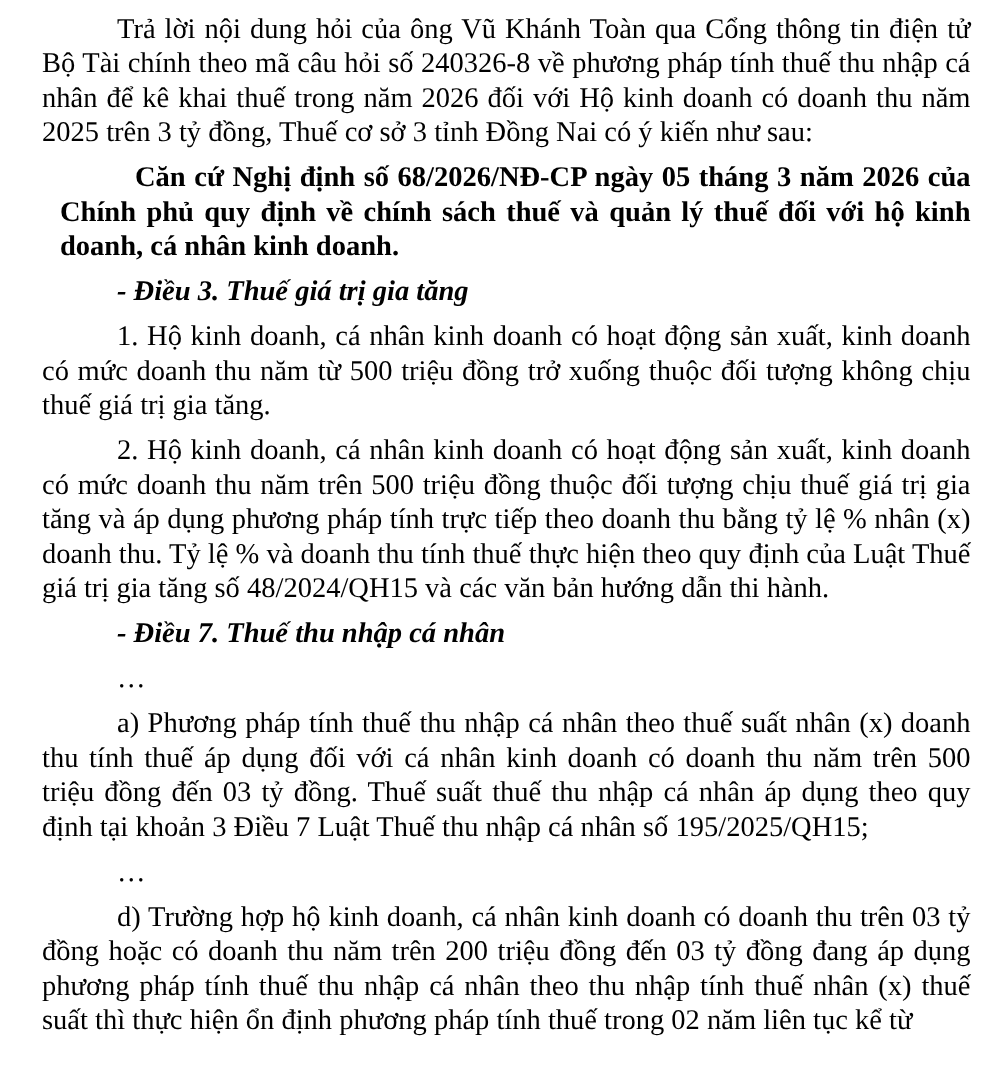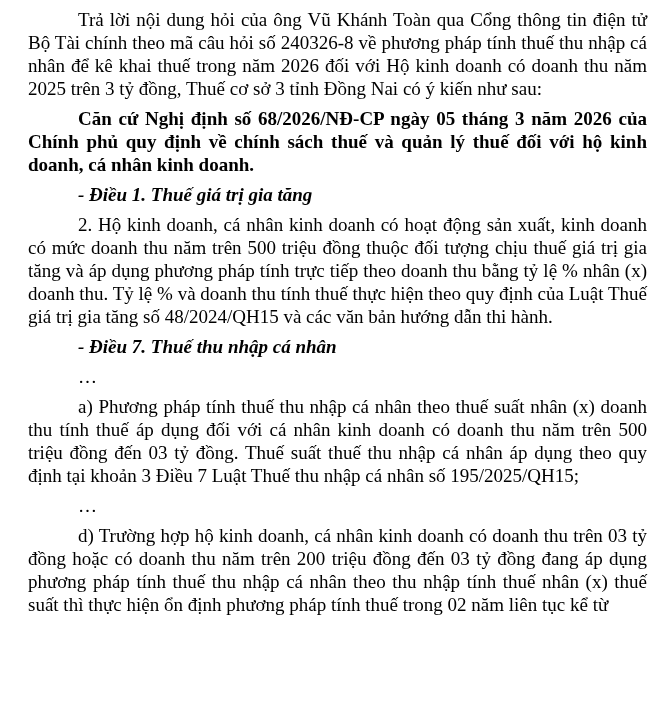--- a/index.html
+++ b/index.html
@@ -24,37 +24,39 @@
   .para {
     margin: 0 0 7px 0;
     font-size: 19px;
     line-height: 23px;
     text-align: justify;
     text-indent: 50px;
     color: #000000;
   }
   .para.bold {
     font-weight: bold;
+    margin-left: 12px;
   }
   .para.bold-italic {
     font-weight: bold;
     font-style: italic;
     text-align: left;
   }
   .para.ellipsis {
     text-align: left;
     letter-spacing: 2px;
   }
 </style>
 </head>
 <body>
 
 <div class="page">
   <p class="para">Trả lời nội dung hỏi của ông Vũ Khánh Toàn qua Cổng thông tin điện tử Bộ Tài chính theo mã câu hỏi số 240326-8 về phương pháp tính thuế thu nhập cá nhân để kê khai thuế trong năm 2026 đối với Hộ kinh doanh có doanh thu năm 2025 trên 3 tỷ đồng, Thuế cơ sở 3 tỉnh Đồng Nai có ý kiến như sau:</p>
   <p class="para bold">Căn cứ Nghị định số 68/2026/NĐ-CP ngày 05 tháng 3 năm 2026 của Chính phủ quy định về chính sách thuế và quản lý thuế đối với hộ kinh doanh, cá nhân kinh doanh.</p>
-  <p class="para bold-italic">- Điều 1. Thuế giá trị gia tăng</p>
+  <p class="para bold-italic">- Điều 3. Thuế giá trị gia tăng</p>
+  <p class="para">1. Hộ kinh doanh, cá nhân kinh doanh có hoạt động sản xuất, kinh doanh có mức doanh thu năm từ 500 triệu đồng trở xuống thuộc đối tượng không chịu thuế giá trị gia tăng.</p>
   <p class="para">2. Hộ kinh doanh, cá nhân kinh doanh có hoạt động sản xuất, kinh doanh có mức doanh thu năm trên 500 triệu đồng thuộc đối tượng chịu thuế giá trị gia tăng và áp dụng phương pháp tính trực tiếp theo doanh thu bằng tỷ lệ % nhân (x) doanh thu. Tỷ lệ % và doanh thu tính thuế thực hiện theo quy định của Luật Thuế giá trị gia tăng số 48/2024/QH15 và các văn bản hướng dẫn thi hành.</p>
   <p class="para bold-italic">- Điều 7. Thuế thu nhập cá nhân</p>
   <p class="para ellipsis">…</p>
   <p class="para">a) Phương pháp tính thuế thu nhập cá nhân theo thuế suất nhân (x) doanh thu tính thuế áp dụng đối với cá nhân kinh doanh có doanh thu năm trên 500 triệu đồng đến 03 tỷ đồng. Thuế suất thuế thu nhập cá nhân áp dụng theo quy định tại khoản 3 Điều 7 Luật Thuế thu nhập cá nhân số 195/2025/QH15;</p>
   <p class="para ellipsis">…</p>
   <p class="para">d) Trường hợp hộ kinh doanh, cá nhân kinh doanh có doanh thu trên 03 tỷ đồng hoặc có doanh thu năm trên 200 triệu đồng đến 03 tỷ đồng đang áp dụng phương pháp tính thuế thu nhập cá nhân theo thu nhập tính thuế nhân (x) thuế suất thì thực hiện ổn định phương pháp tính thuế trong 02 năm liên tục kể từ</p>
 </div>
 
 </body></html>

